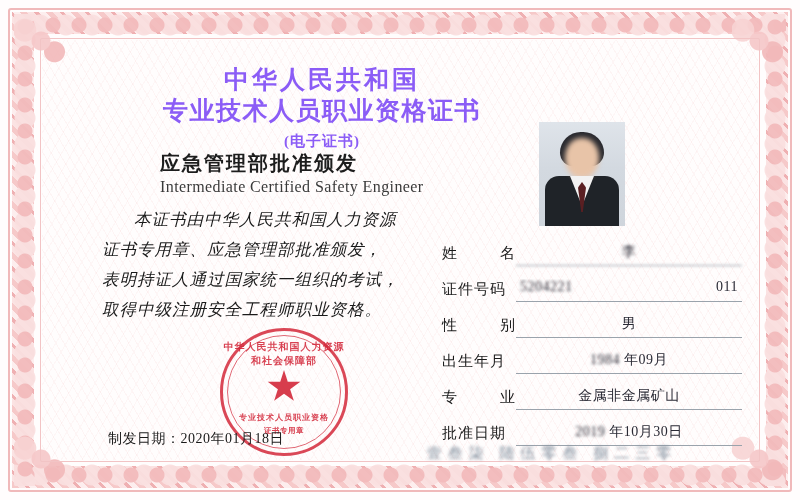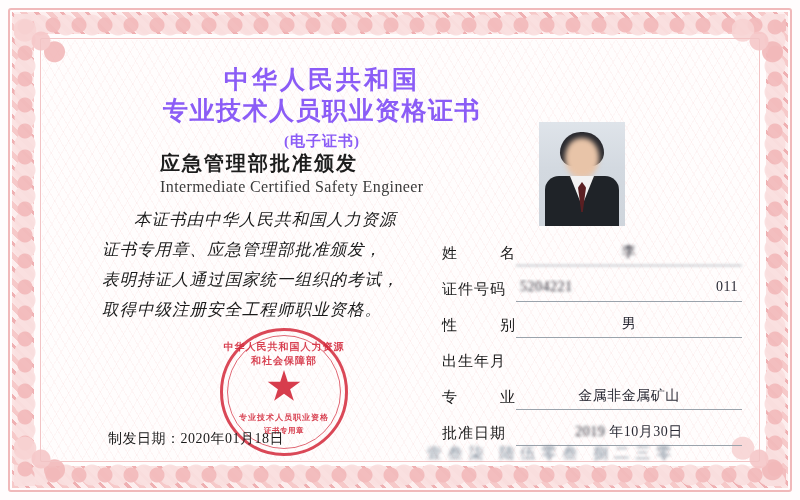--- a/index.html
+++ b/index.html
@@ -391,20 +391,24 @@
           <span>性</span>
           <span>别</span>
         </div>
         <div class="field-value">男</div>
       </div>
 
       <div class="field-row">
         <div class="field-label">
           <span>出生年月</span>
         </div>
+        <div class="field-value value-mixed">
+          <span class="blur-part">1984</span>
+          <span>年09月</span>
+        </div>
       </div>
 
       <div class="field-row">
         <div class="field-label">
           <span>专</span>
           <span>业</span>
         </div>
         <div class="field-value">金属非金属矿山</div>
       </div>
 

